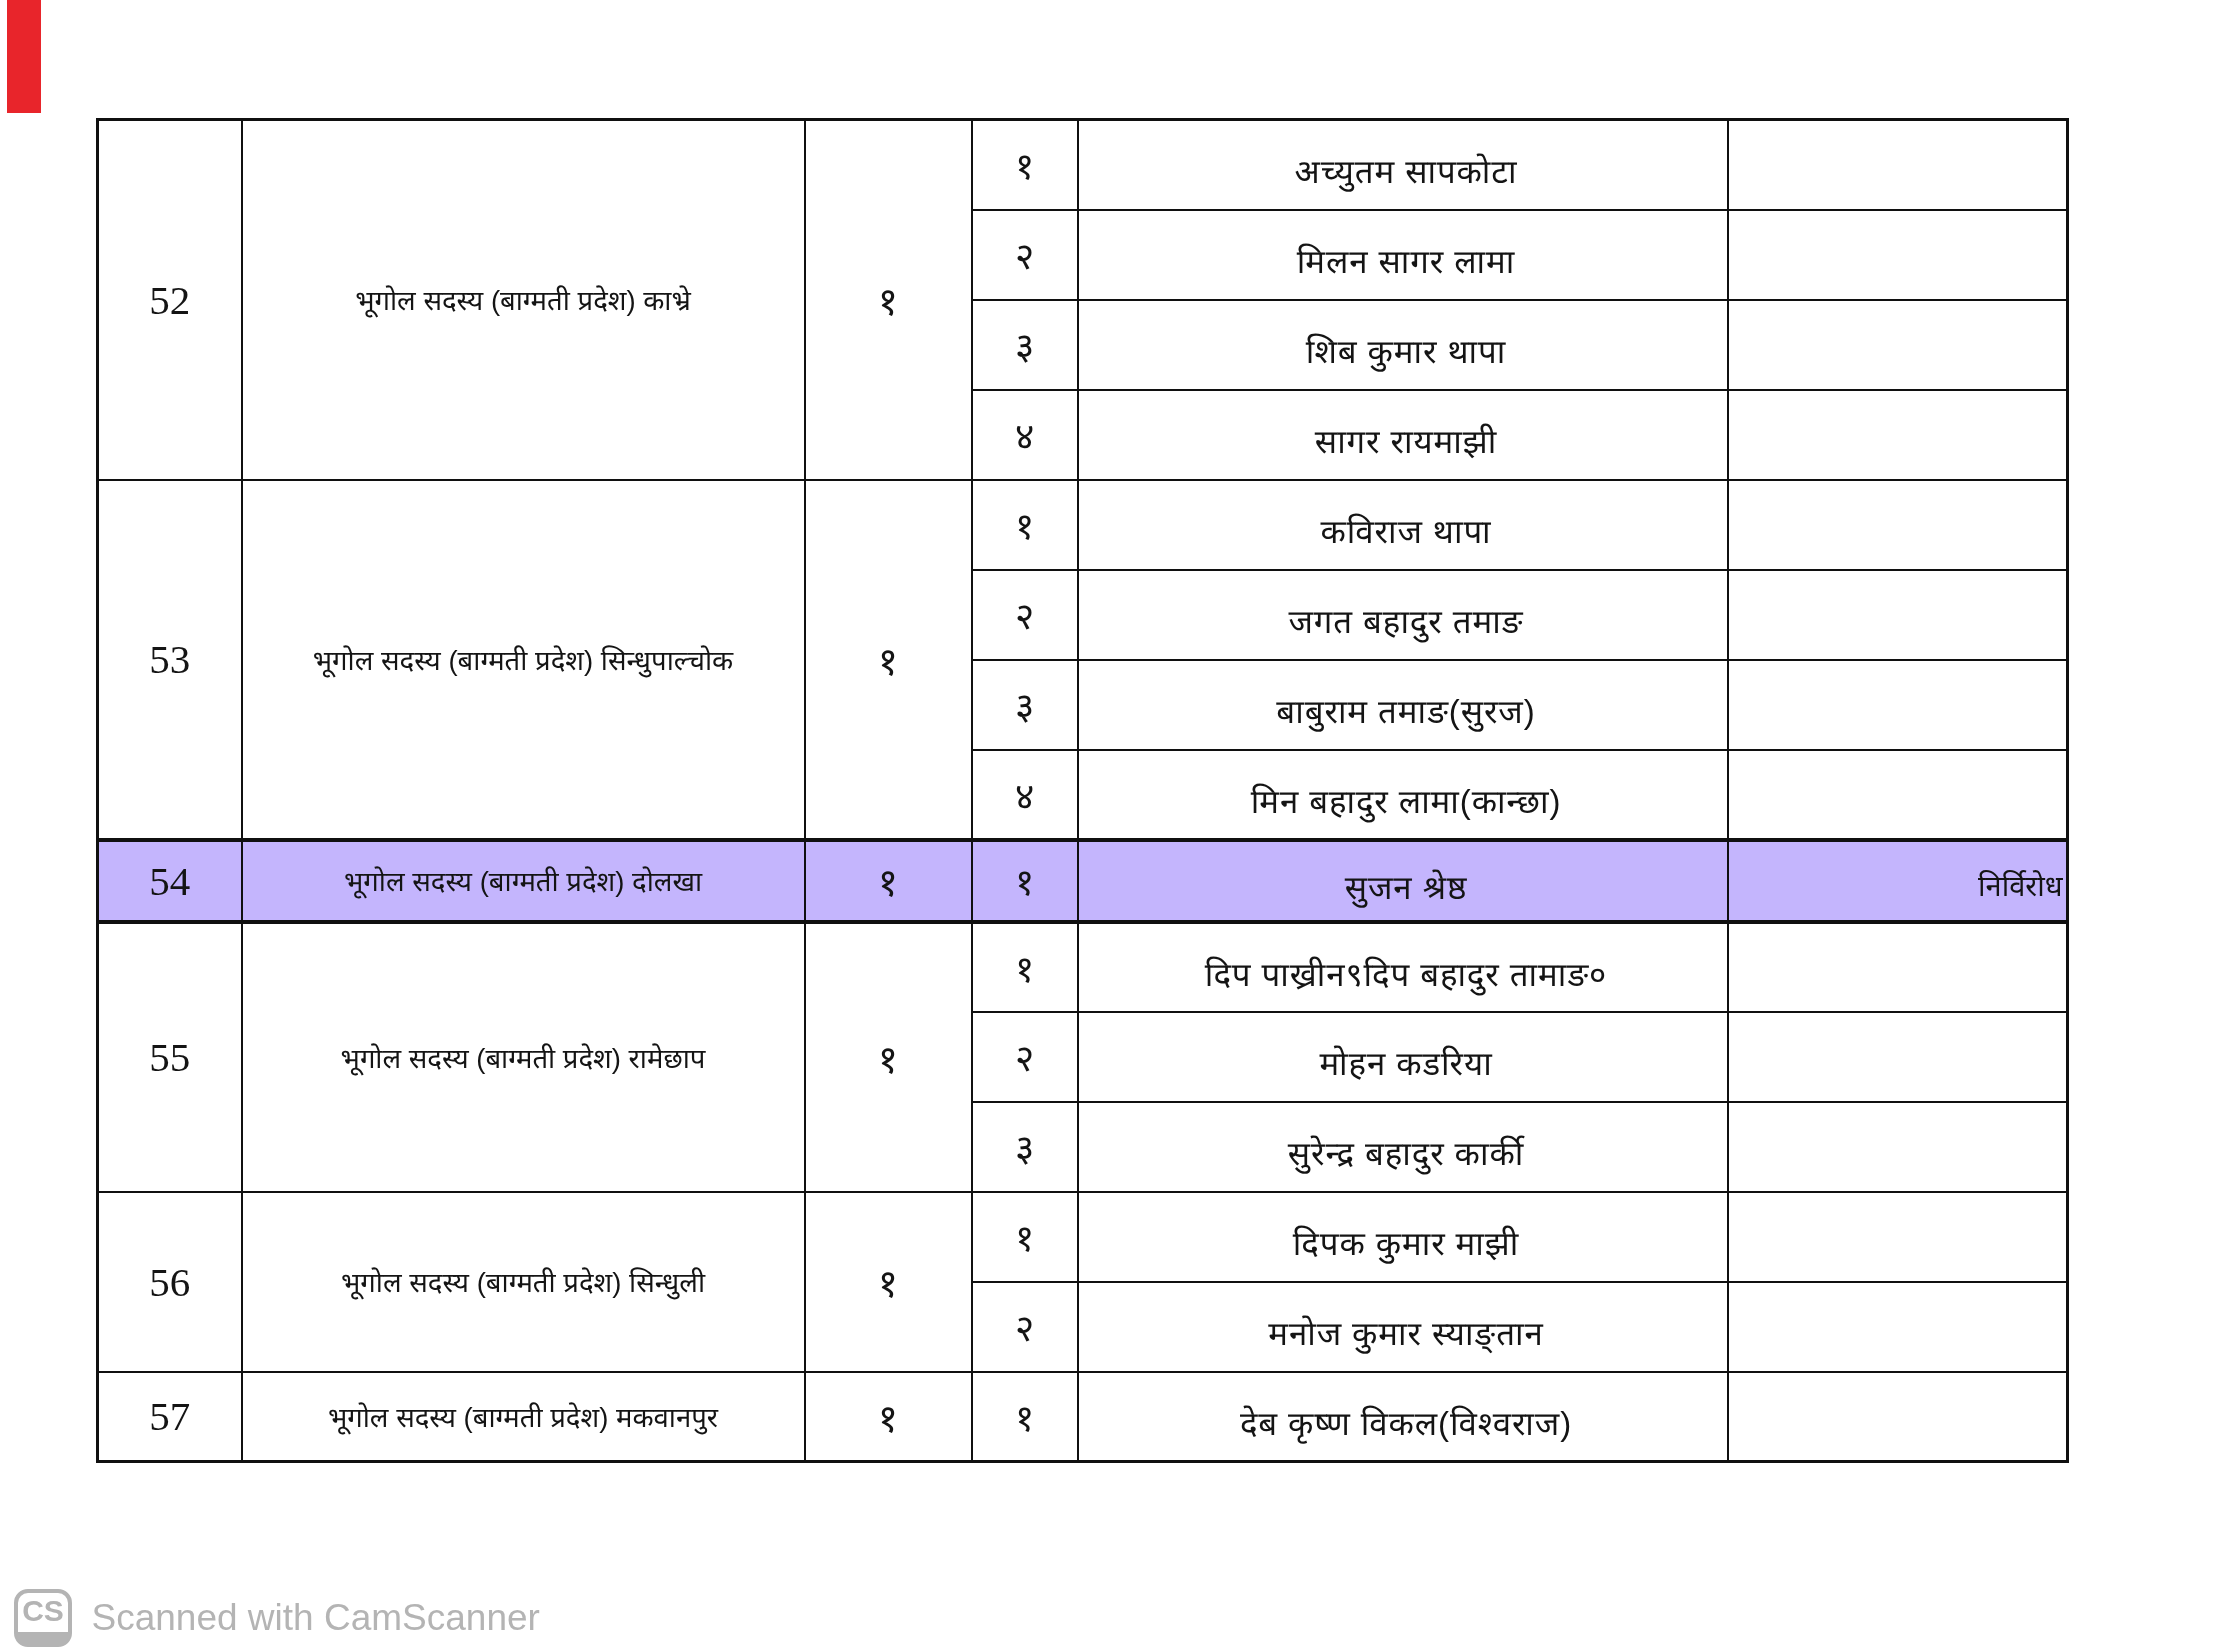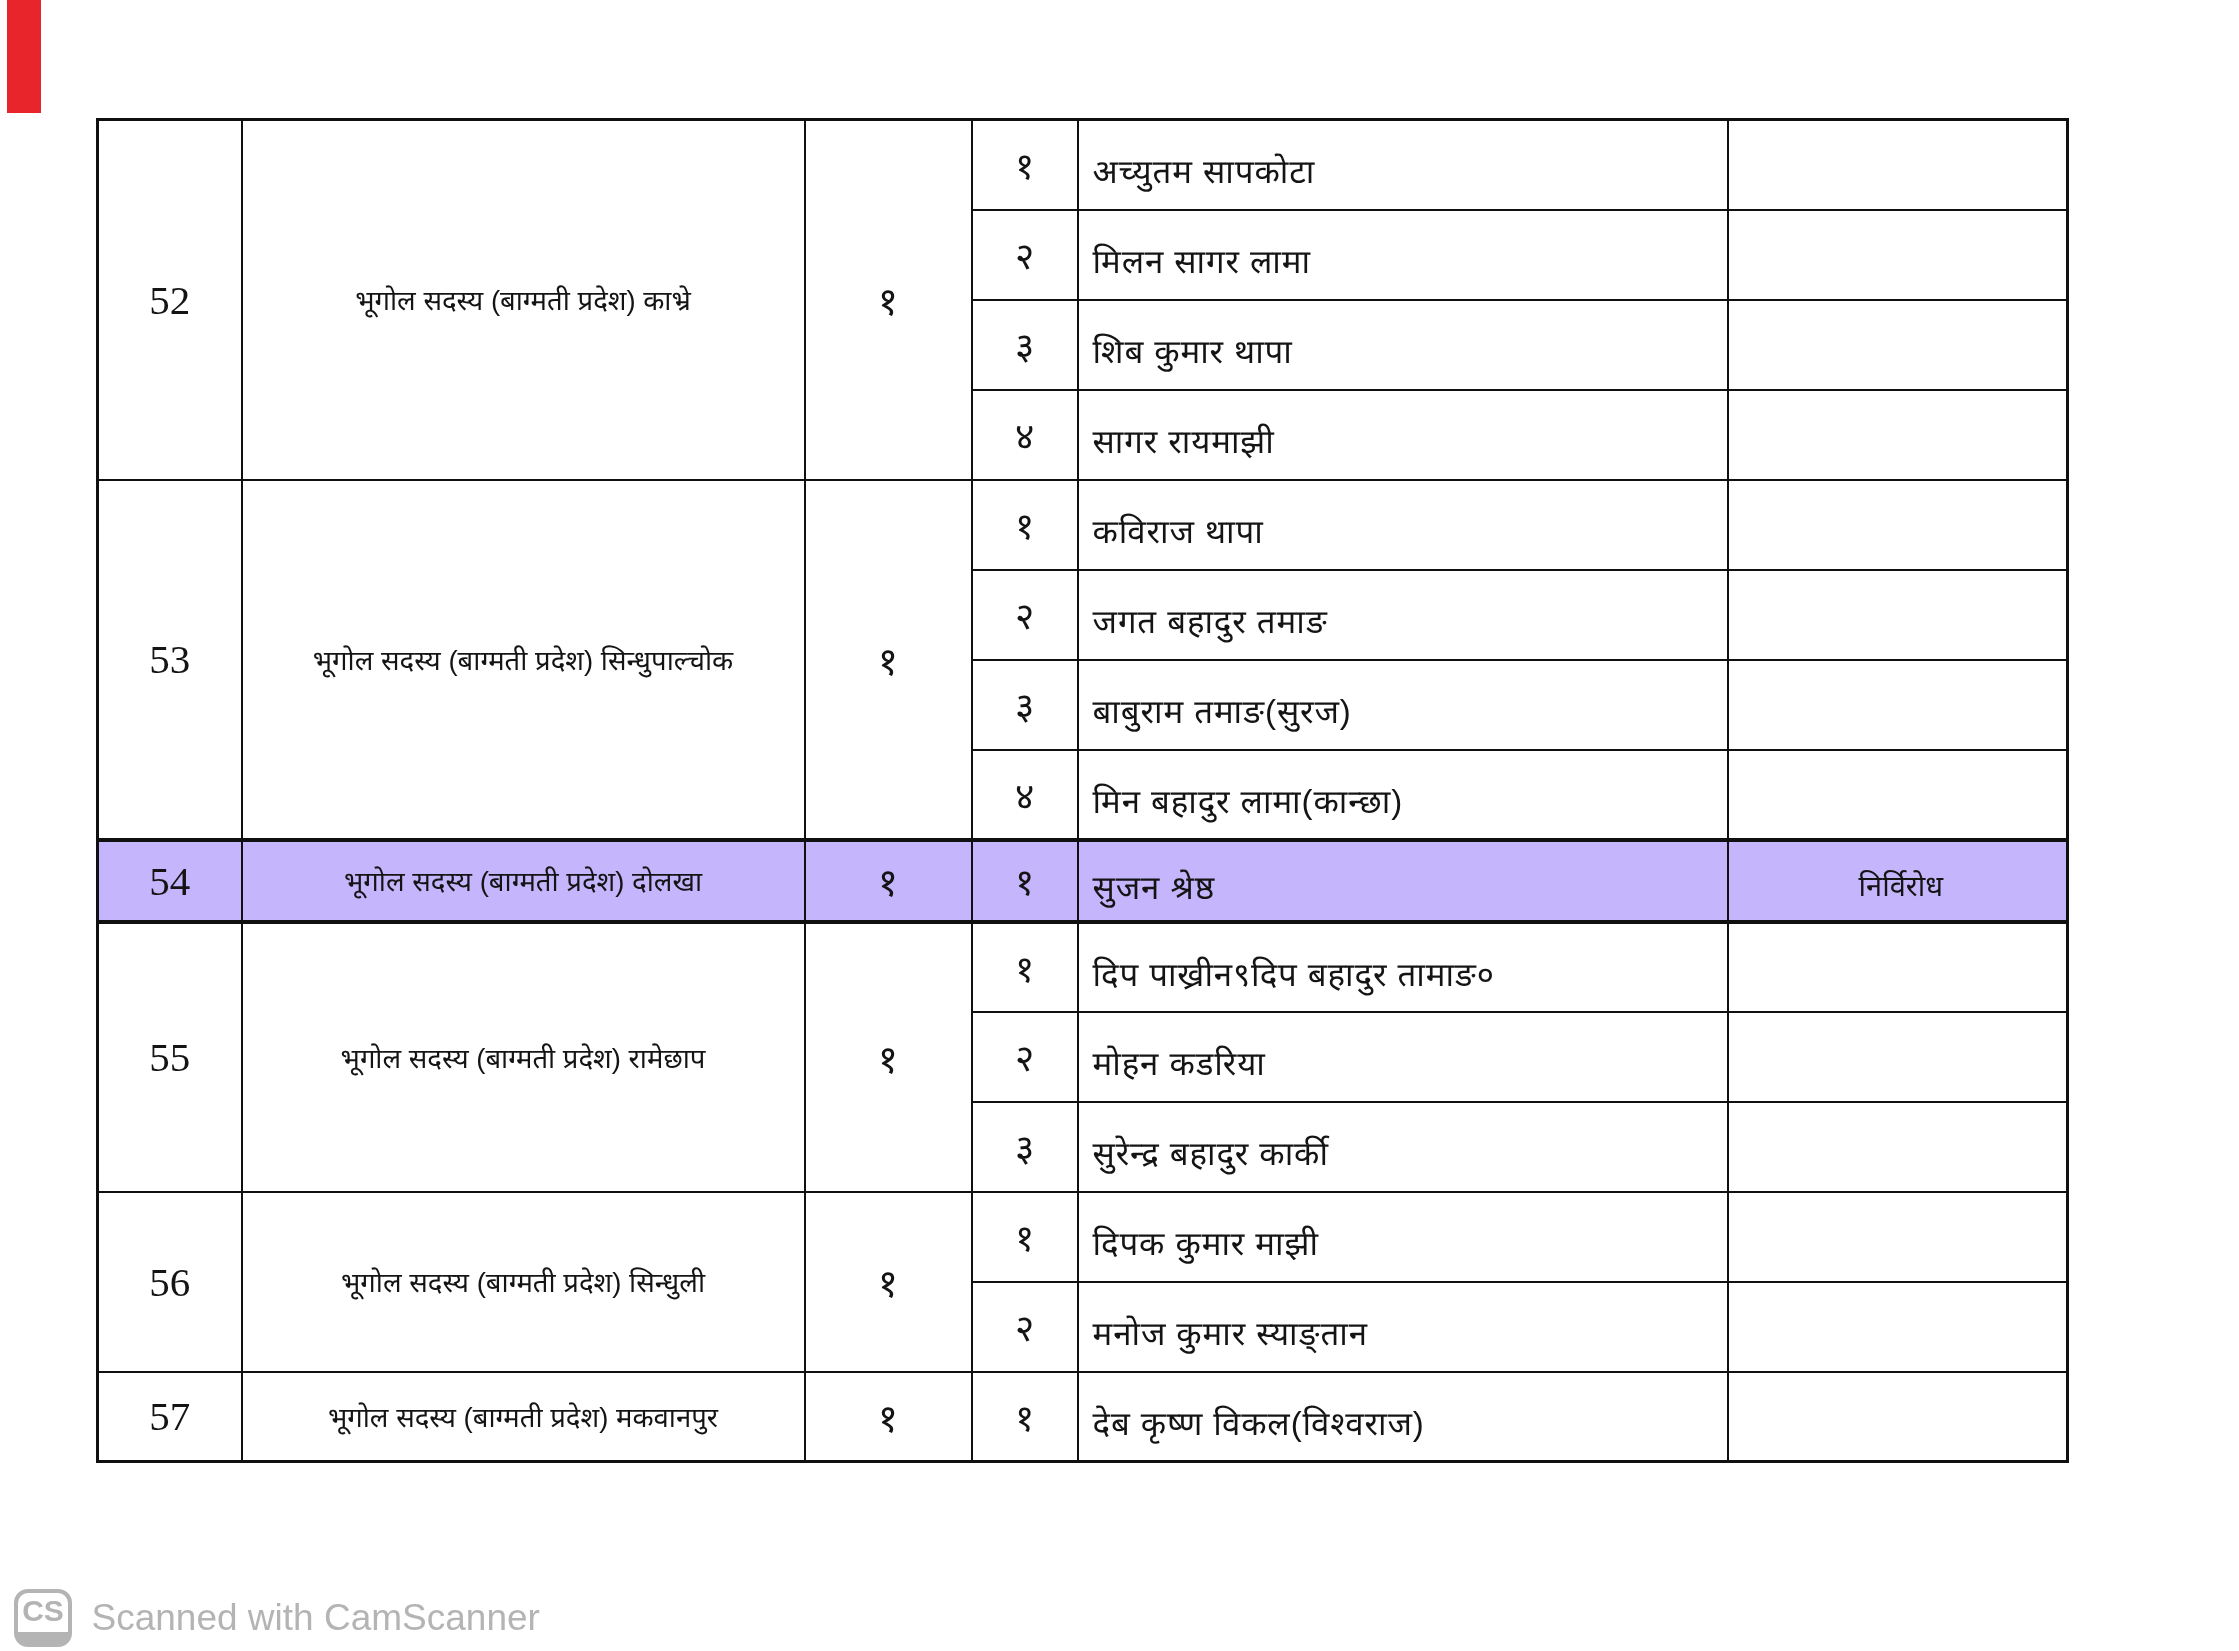--- a/index.html
+++ b/index.html
@@ -68,28 +68,28 @@
   td.seat-cell {
     font-size: 39px;
     text-align: center;
   }
   td.num-cell {
     font-size: 37px;
     text-align: center;
   }
   td.name-cell {
     vertical-align: top;
-    text-align: left;
+    text-align: center;
     font-size: 33px;
     padding: 12.4px 7px 0 14px;
     letter-spacing: 0.9px;
   }
   td.remark-cell {
     vertical-align: top;
-    text-align: center;
+    text-align: right;
     font-size: 29px;
     padding: 8.9px 3.5px 0 10.6px;
   }
 
   
   .watermark {
     position: absolute;
     left: 14px;
     top: 1589px;
     display: flex;

